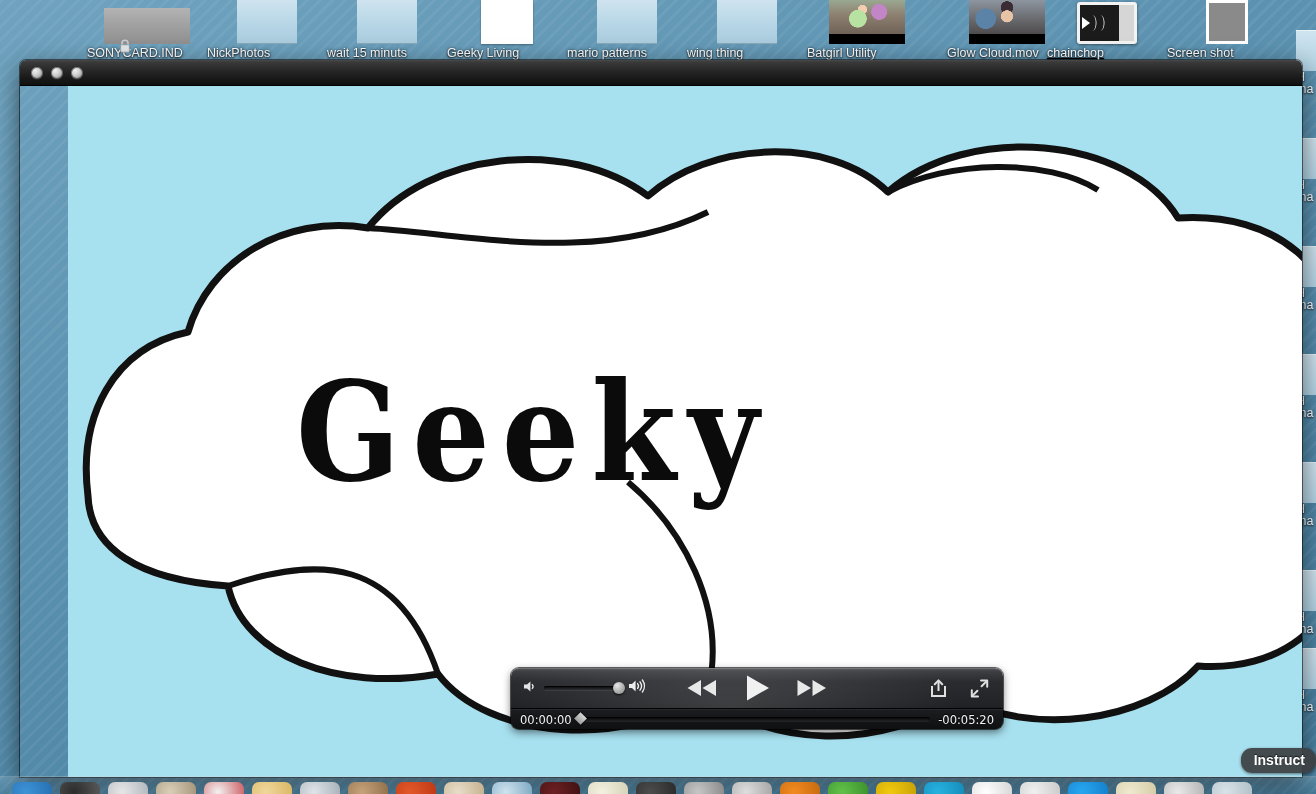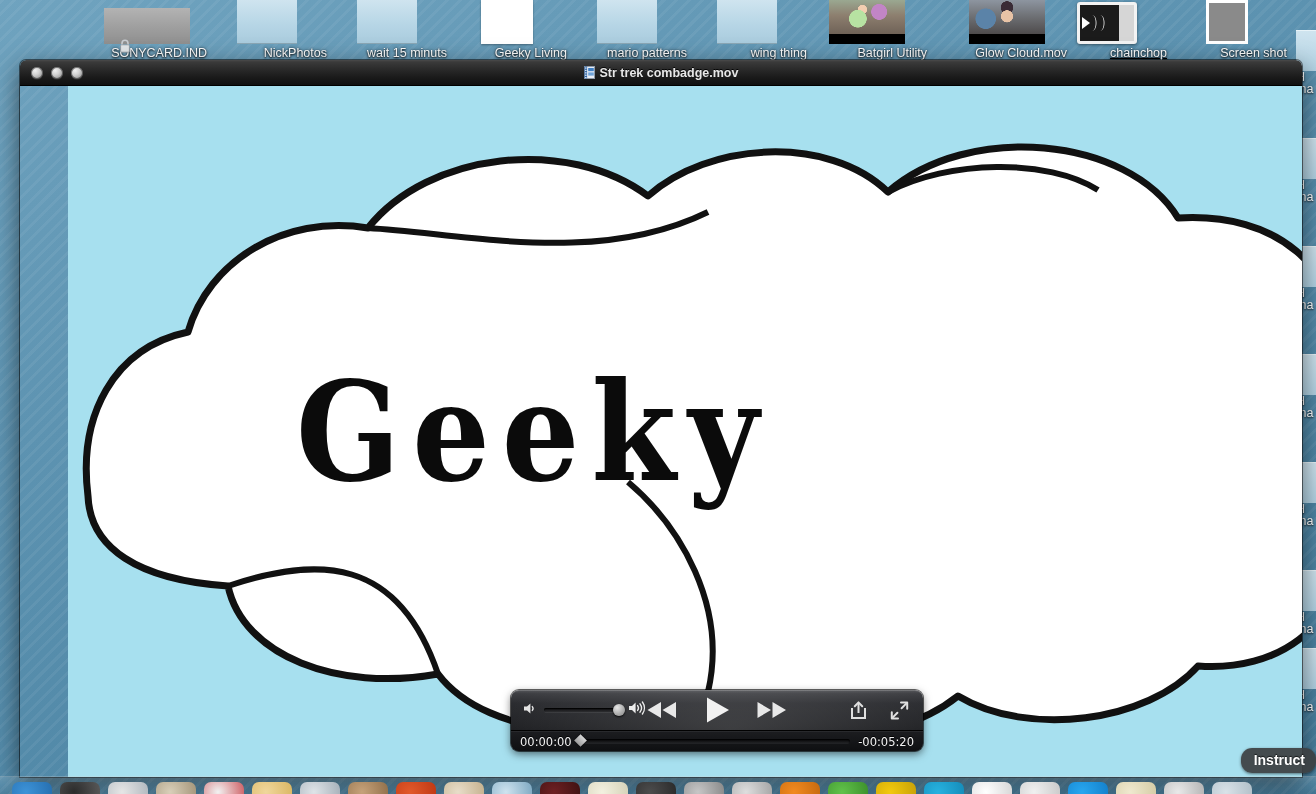--- a/index.html
+++ b/index.html
@@ -20,21 +20,21 @@
         rgba(255,255,255,0.055) 3px,
         rgba(0,0,0,0.00) 3px,
         rgba(0,0,0,0.00) 9px),
       linear-gradient(160deg, #6fa3bf 0%, #5d93b1 35%, #4f87a6 70%, #487f9e 100%);
   }
 
   
   .desk-icon {
     position: absolute;
     width: 120px;
-    text-align: right;
+    text-align: left;
     top: 0;
   }
   .desk-thumb-wrap {
     height: 44px;
     display: flex;
     align-items: flex-end;
     justify-content: center;
     position: relative;
   }
   .desk-label {
@@ -210,22 +210,22 @@
     font-family: "DejaVu Serif", serif;
     color: #111;
     line-height: 1;
     letter-spacing: 20px;
     white-space: nowrap;
   }
 
   
   #controls {
     position: absolute;
-    left: 443px; top: 604px;
-    width: 412px; height: 61px;
+    left: 443px; top: 582px;
+    width: 492px; height: 61px;
     border-radius: 8px;
     background: linear-gradient(180deg,#55565a 0%, #3d3e42 6%, #2b2c30 22%, #232427 55%, #18191c 85%, #111214 100%);
     box-shadow: 0 3px 9px rgba(0,0,0,0.55), inset 0 1px 0 rgba(255,255,255,0.18), 0 0 0 1px rgba(0,0,0,0.6);
     overflow: hidden;
   }
   #controls::after {
     content: "";
     position: absolute;
     left: -40px; top: -70px;
     width: 520px; height: 110px;
@@ -461,38 +461,20 @@
       </div>
     </div>
 
   <div id="qt-window">
 
     <div id="titlebar">
       <div class="traffic">
         <div class="tl"></div>
         <div class="tl"></div>
         <div class="tl"></div>
-      </div>
-      <div id="title-center">
-        <span class="mov-icon">
-          <svg width="11" height="13" viewBox="0 0 11 13">
-            <rect x="0.5" y="0.5" width="10" height="12" fill="#e9eef5" stroke="#8d98a6"></rect>
-            <rect x="0.5" y="0.5" width="2.6" height="12" fill="#2b5f9e"></rect>
-            <g fill="#cfe0f2">
-              <rect x="1" y="1.4" width="1.6" height="1.3"></rect>
-              <rect x="1" y="3.8" width="1.6" height="1.3"></rect>
-              <rect x="1" y="6.2" width="1.6" height="1.3"></rect>
-              <rect x="1" y="8.6" width="1.6" height="1.3"></rect>
-              <rect x="1" y="11" width="1.6" height="1.2"></rect>
-            </g>
-            <rect x="4.2" y="2" width="5.6" height="3.2" fill="#3f7fc4"></rect>
-            <rect x="4.2" y="6.4" width="5.6" height="3.2" fill="#6fa3d8"></rect>
-          </svg>
-        </span>
-        <span>Str trek combadge.mov</span>
       </div>
     </div>
 
     <div id="video-area">
 
       <svg class="cloud-svg" width="1282" height="692" viewBox="0 0 1282 692">
         <path d="M 20 410
                  C 10 330, 45 262, 120 246
                  C 140 176, 215 128, 300 142
                  C 360 66, 500 50, 580 110

